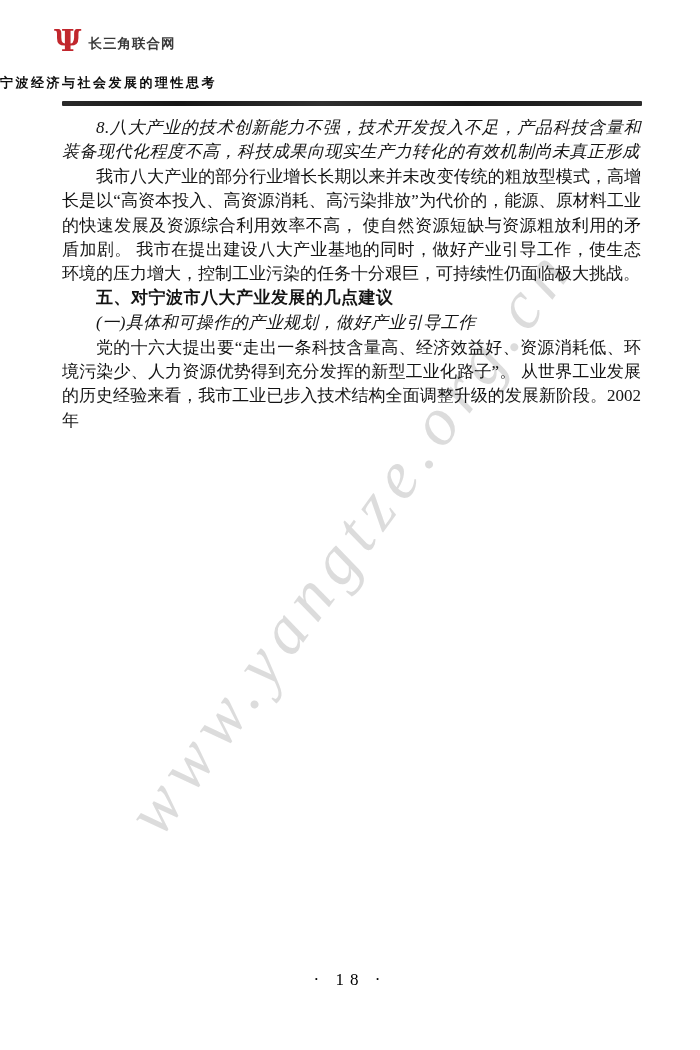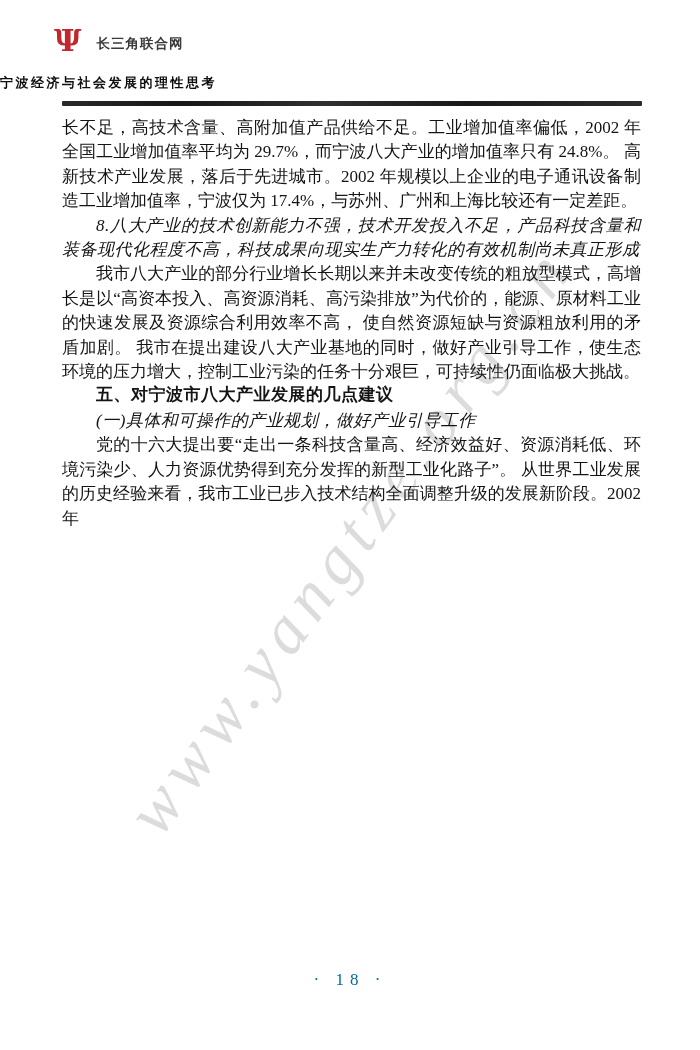--- a/index.html
+++ b/index.html
@@ -29,21 +29,20 @@
     font-weight: bold;
     color: #c1272d;
   }
   .logo-label {
     font-family: Liberation Sans, sans-serif;
     font-size: 13.5px;
     font-weight: bold;
     color: #3a3a3a;
     letter-spacing: 1px;
     padding-top: 6px;
-    margin-left: 8px;
   }
   .doc-title {
     position: absolute;
     left: 0;
     top: 74px;
     width: 100%;
     font-size: 13px;
     font-weight: bold;
     letter-spacing: 2.5px;
     color: #0e0e0e;
@@ -97,42 +96,41 @@
     letter-spacing: 0.5px;
   }
   
   .page-number {
     position: absolute;
     left: 0;
     top: 970px;
     width: 100%;
     text-align: center;
     font-size: 17px;
-    color: #0369a1;
+    color: #000000;
     letter-spacing: 6px;
   }
 </style>
 </head>
 <body>
 
 <div class="page">
 
   <div class="watermark">www.yangtze.org.cn</div>
 
   <div class="logo">
     <span class="logo-icon">Ψ</span>
     <span class="logo-label">长三角联合网</span>
   </div>
 
   <div class="doc-title">宁波经济与社会发展的理性思考</div>
 
   <div class="title-rule"></div>
 
   <div class="body-text">
-    <p>长不足，高技术含量、高附加值产品供给不足。工业增加值率偏低，2002 年全国工业增加值率平均为 29.7%，而宁波八大产业的增加值率只有 24.8%。 高新技术产业发展，落后于先进城市。2002 年规模以上企业的电子通讯设备制造工业增加值率，宁波仅为 17.4%，与苏州、广州和上海比较还有一定差距。</p>
     <p class="kai indent">8.八大产业的技术创新能力不强，技术开发投入不足，产品科技含量和装备现代化程度不高，科技成果向现实生产力转化的有效机制尚未真正形成</p>
     <p class="indent">我市八大产业的部分行业增长长期以来并未改变传统的粗放型模式，高增长是以“高资本投入、高资源消耗、高污染排放”为代价的，能源、原材料工业的快速发展及资源综合利用效率不高， 使自然资源短缺与资源粗放利用的矛盾加剧。 我市在提出建设八大产业基地的同时，做好产业引导工作，使生态环境的压力增大，控制工业污染的任务十分艰巨，可持续性仍面临极大挑战。</p>
     <p class="section-head indent">五、对宁波市八大产业发展的几点建议</p>
     <p class="kai indent">(一)具体和可操作的产业规划，做好产业引导工作</p>
     <p class="indent">党的十六大提出要“走出一条科技含量高、经济效益好、资源消耗低、环境污染少、人力资源优势得到充分发挥的新型工业化路子”。 从世界工业发展的历史经验来看，我市工业已步入技术结构全面调整升级的发展新阶段。2002 年</p>
   </div>
 
   <div class="page-number">· 18 ·</div>
 
 </div>

